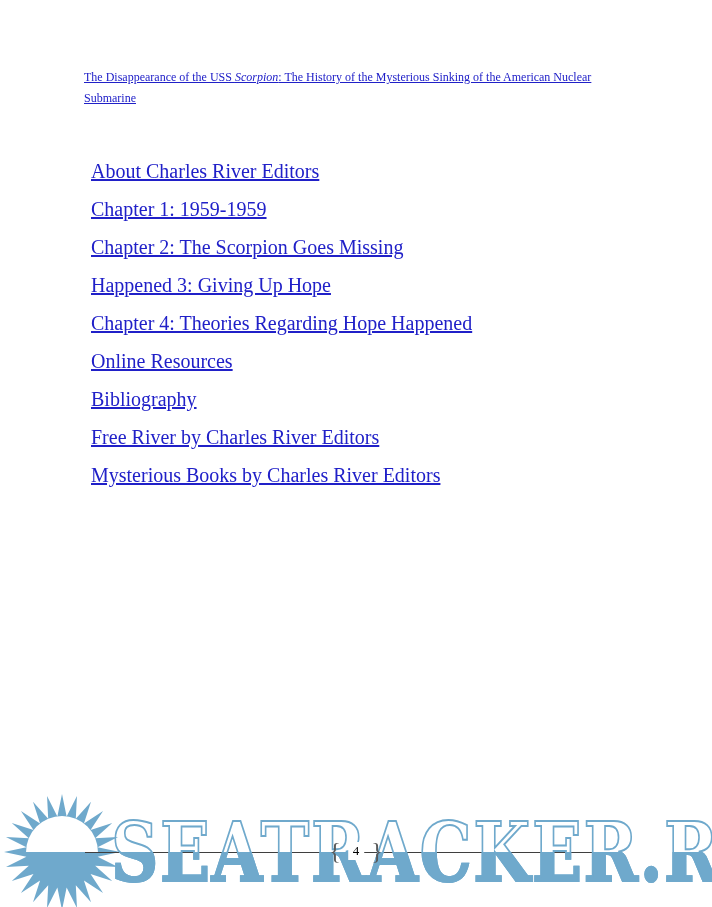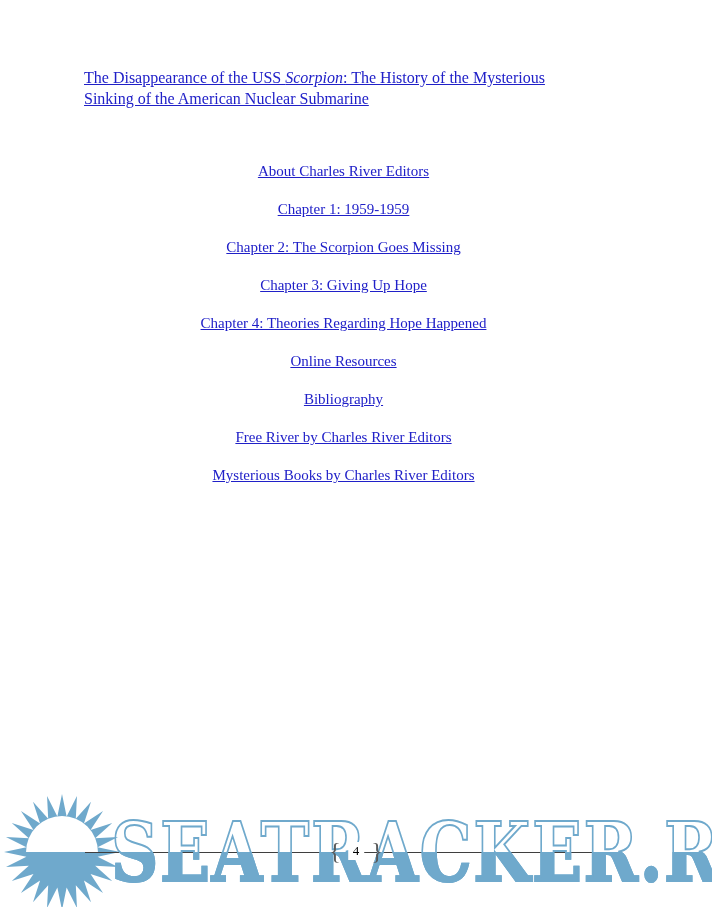--- a/index.html
+++ b/index.html
@@ -18,40 +18,39 @@
 
   
   .content {
     position: absolute;
     left: 84px;
     top: 67px;
     width: 512px;
   }
   .doc-title {
     margin: 0;
-    font-size: 16px;
+    font-size: 12px;
     font-weight: normal;
     line-height: 21px;
   }
   .doc-title a,
   .toc a {
     color: #2020c8;
     text-decoration: underline;
     cursor: pointer;
   }
   .doc-title .italic { font-style: italic; }
 
   .toc {
     margin-top: 52px;
   }
   .toc p {
     margin: 0 0 17px 7px;
-    font-size: 15px;
+    font-size: 20px;
     line-height: 21px;
-    text-align: center;
   }
 
   
   .sun-icon {
     position: absolute;
     left: 4px;
     top: 794px;
     width: 116px;
     height: 116px;
     z-index: 1;
@@ -127,21 +126,21 @@
 
   <div class="content">
     <h1 class="doc-title">
       <a><span>The Disappearance of the USS </span><span class="italic">Scorpion</span><span>: The History of the Mysterious Sinking of the American Nuclear Submarine</span></a>
     </h1>
 
     <nav class="toc">
       <p><a>About Charles River Editors</a></p>
       <p><a>Chapter 1: 1959-1959</a></p>
       <p><a>Chapter 2: The Scorpion Goes Missing</a></p>
-      <p><a>Chapter 3: Giving Up Hope</a></p>
+      <p><a>Happened 3: Giving Up Hope</a></p>
       <p><a>Chapter 4: Theories Regarding Hope Happened</a></p>
       <p><a>Online Resources</a></p>
       <p><a>Bibliography</a></p>
       <p><a>Free River by Charles River Editors</a></p>
       <p><a>Mysterious Books by Charles River Editors</a></p>
     </nav>
   </div>
 
   <svg class="sun-icon" viewBox="0 0 100 100" xmlns="http://www.w3.org/2000/svg">
     <polygon fill="#6fa9cc" points="100,50 80.7,54 98.3,62.9 78.6,61.9 93.3,75 74.6,68.9 85.4,85.4 68.9,74.6 75,93.3 61.9,78.6 62.9,98.3 54,80.7 50,100 46,80.7 37.1,98.3 38.1,78.6 25,93.3 31.1,74.6 14.6,85.4 25.4,68.9 6.7,75 21.4,61.9 1.7,62.9 19.3,54 0,50 19.3,46 1.7,37.1 21.4,38.1 6.7,25 25.4,31.1 14.6,14.6 31.1,25.4 25,6.7 38.1,21.4 37.1,1.7 46,19.3 50,0 54,19.3 62.9,1.7 61.9,21.4 75,6.7 68.9,25.4 85.4,14.6 74.6,31.1 93.3,25 78.6,38.1 98.3,37.1 80.7,46"></polygon>

